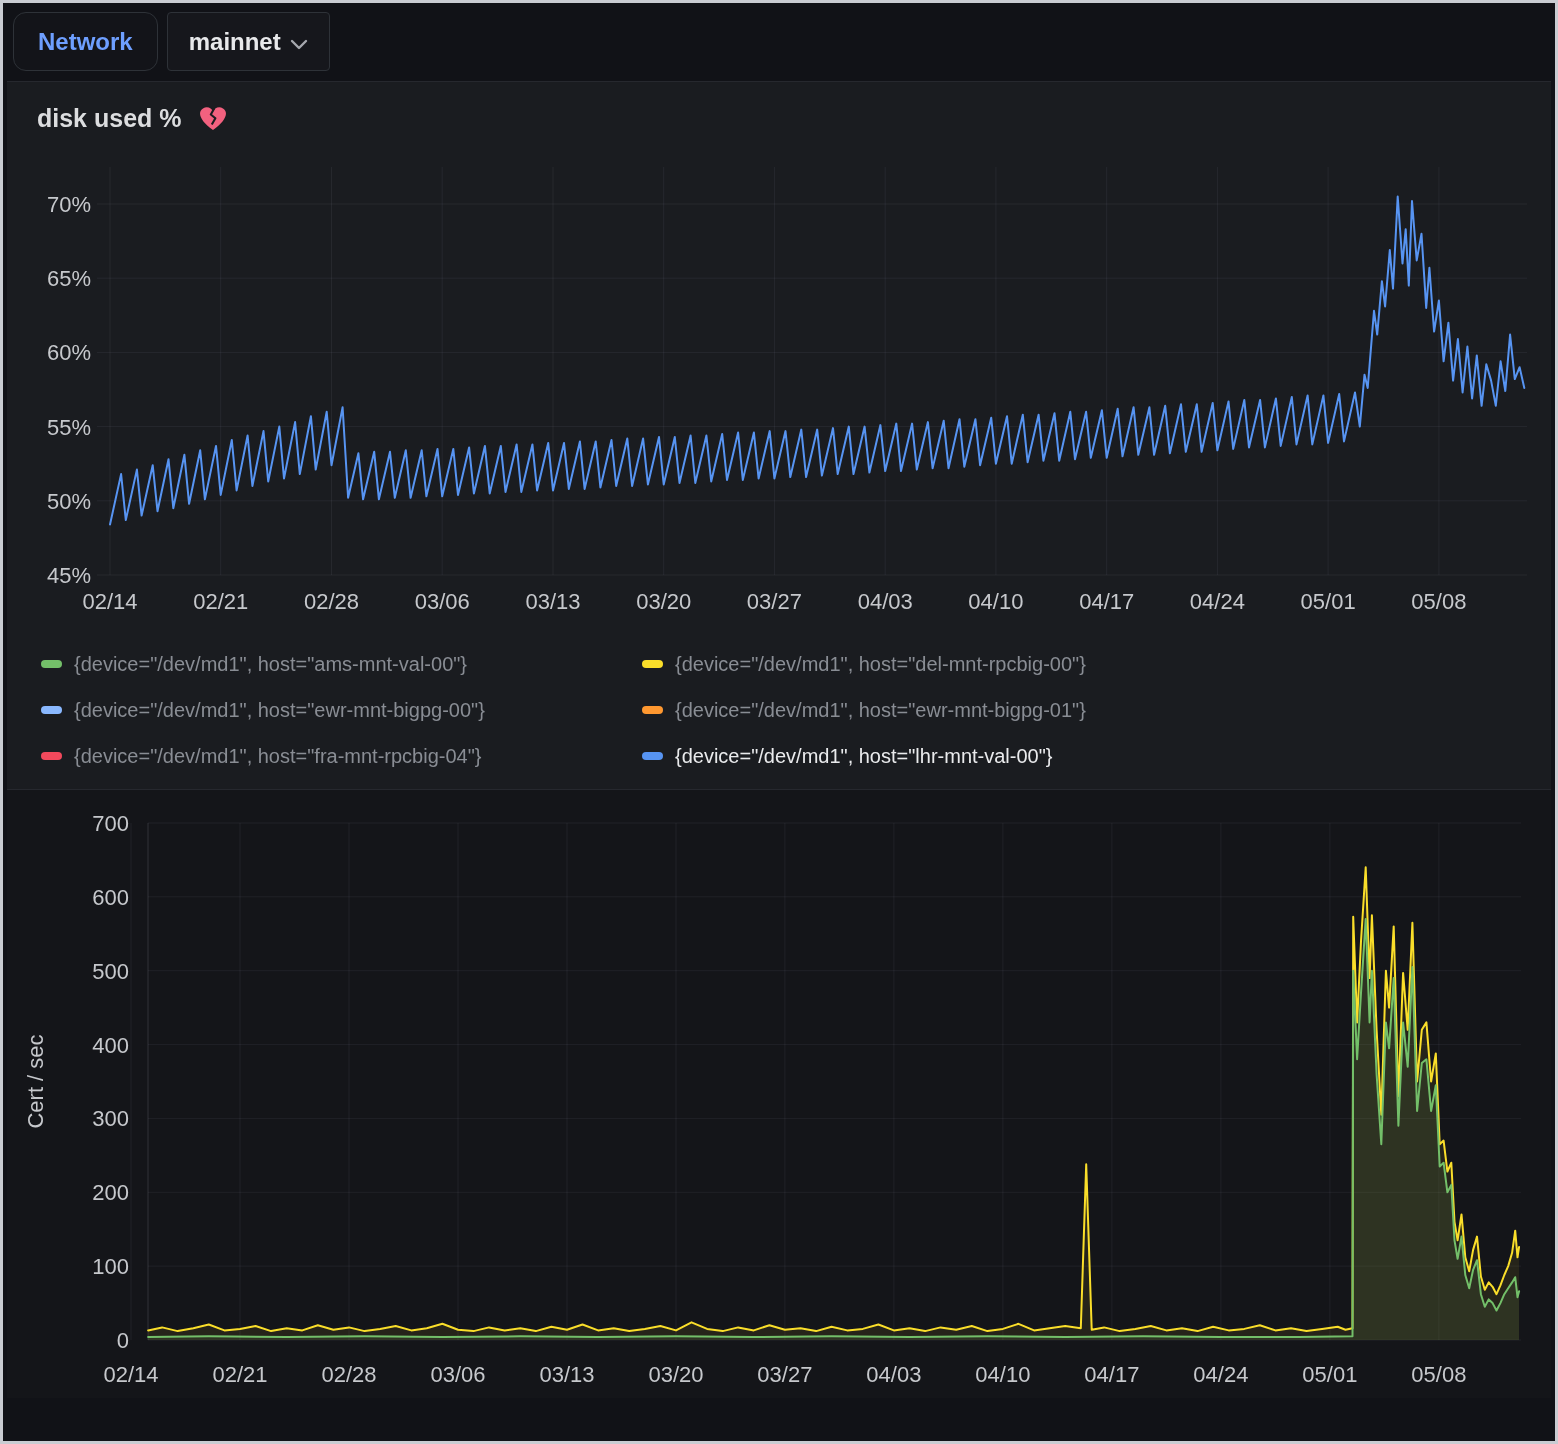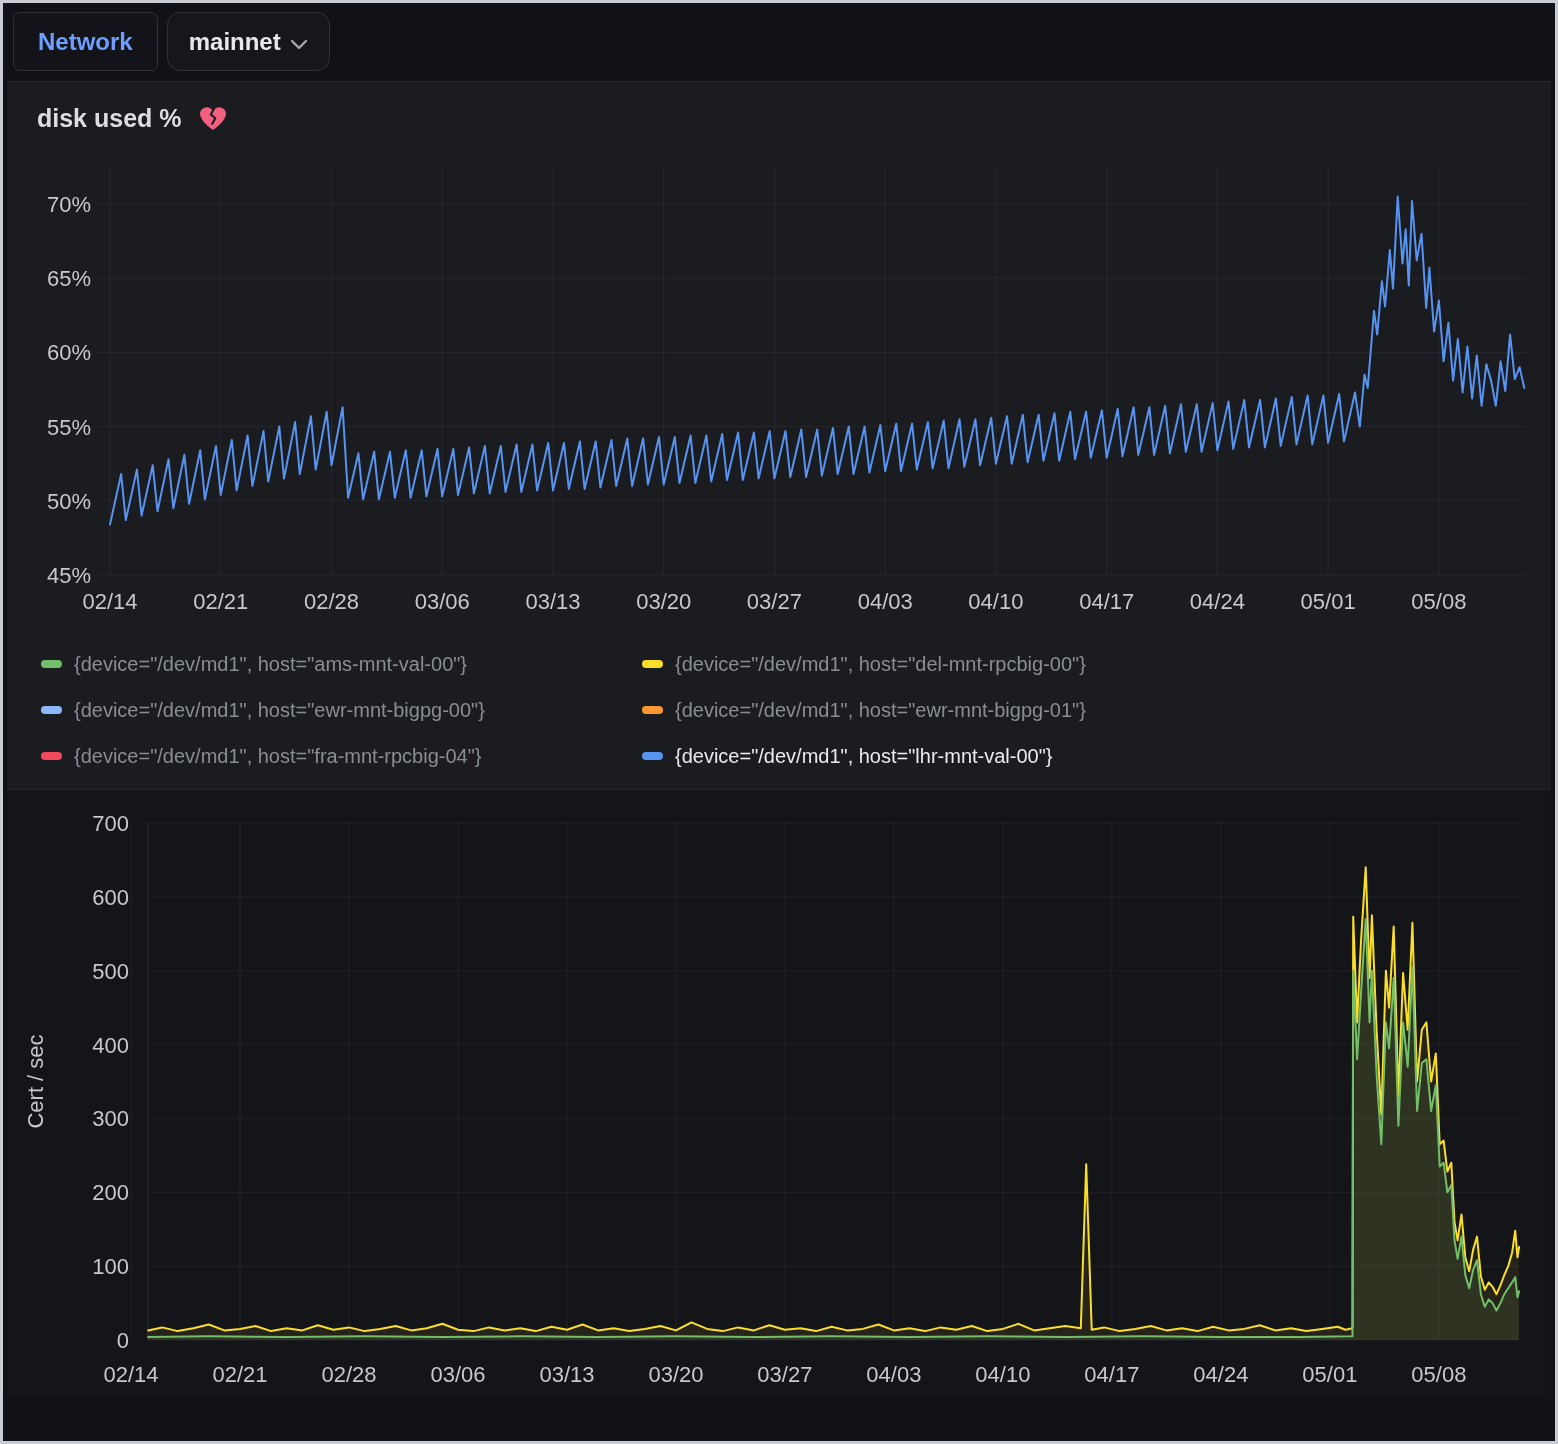--- a/index.html
+++ b/index.html
@@ -5,26 +5,26 @@
   html,body{margin:0;padding:0}
   body{
     width:1558px;height:1444px;box-sizing:border-box;
     background:#111217;border:3px solid #c9ccd2;overflow:hidden;
     font-family:"Liberation Sans",sans-serif;
   }
   
   .vars{display:flex;gap:9px;padding:9px 0 10px 10px;align-items:center}
   .var-label{
     display:flex;align-items:center;padding:0 24px;height:57px;
-    border:1px solid #2e3238;border-radius:7px;background:#131419;
+    border:1px solid #2e3238;border-radius:13px;background:#131419;
     color:#6E9FFF;font-weight:700;font-size:24px;
   }
   .var-value{
     display:flex;align-items:center;gap:9px;padding:0 21px;height:57px;
-    border:1px solid #2e3238;border-radius:13px;background:#16171c;
+    border:1px solid #2e3238;border-radius:4px;background:#16171c;
     color:#E8E9EB;font-weight:600;font-size:24px;cursor:pointer;
   }
   .chev{display:inline-flex;margin-top:4px}
   
   .panel{margin:0 4px;border-top:1px solid #26282e}
   .panel1{background:#1a1c20}
   .panel2{background:#141519}
   .title-row{display:flex;align-items:center;gap:17px;padding:15px 0 4px 30px;height:42px}
   .panel-title{margin:0;font-size:25px;font-weight:600;color:#DCDDDF}
   .panel2 .panel-title{color:#97999F}

